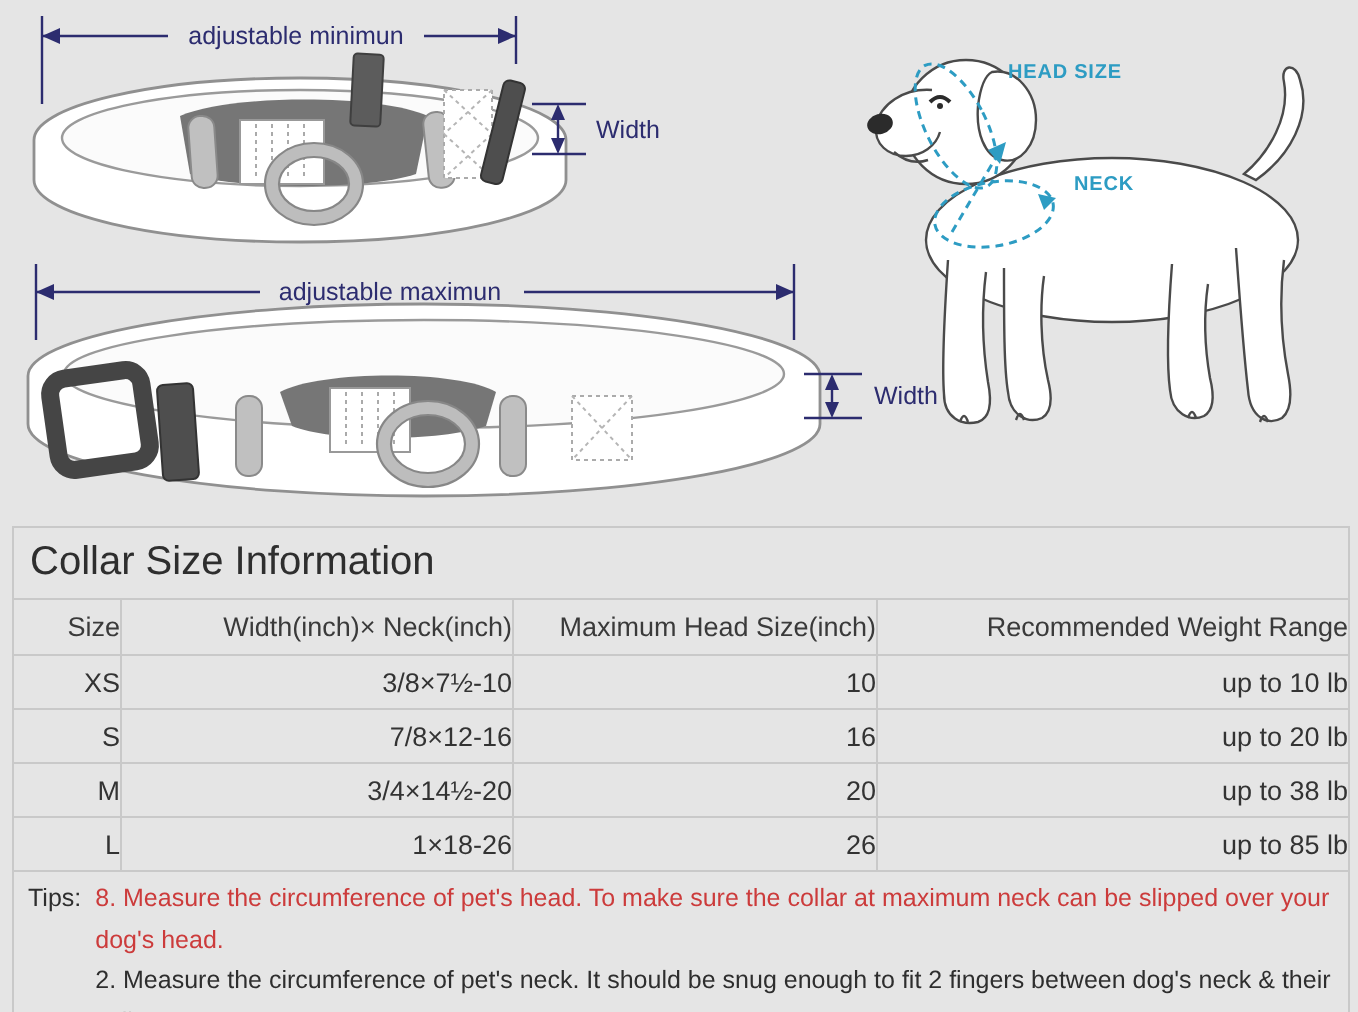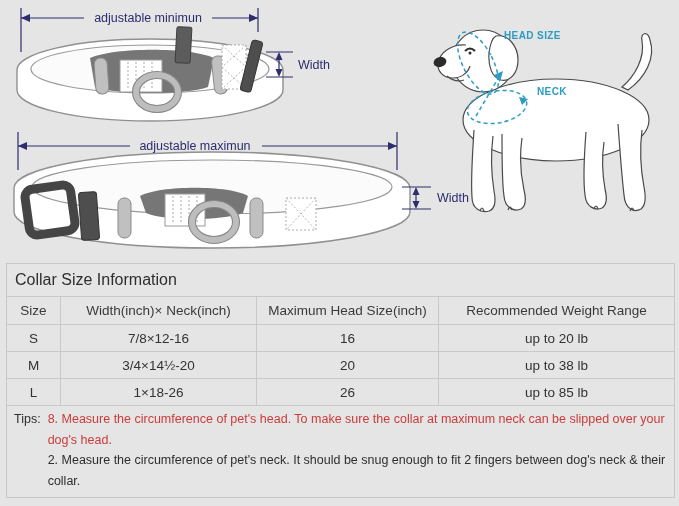--- a/index.html
+++ b/index.html
@@ -20,25 +20,25 @@
   .anno-line{stroke:#2c2c6f;stroke-width:1.2;fill:none;}
   .anno-head{fill:#2c2c6f;}
 
   .size-table{
     position:absolute;left:6px;top:263px;
     width:668px;border-collapse:collapse;table-layout:fixed;
     font-size:13.5px;color:#333;
   }
   .size-table td,.size-table th{
     border:1px solid #c9c9c9;
-    text-align:center;vertical-align:middle;
+    text-align:right;vertical-align:middle;
     font-weight:normal;padding:0;
   }
   .size-table .title-cell{
-    text-align:left;padding:6px 8px;font-size:16px;color:#2e2e2e;height:20px;
+    text-align:left;padding:6px 8px;font-size:20px;color:#2e2e2e;height:20px;
   }
   .size-table .hdr{height:27px;color:#3a3a3a;}
   .size-table .data-row td{height:26px;}
   .size-table .tips-cell{text-align:left;padding:3px 4px 5px 7px;font-size:12.5px;}
   .tips-wrap{display:flex;gap:7px;line-height:1.65;}
   .tips-label{color:#2e2e2e;white-space:nowrap;}
   .tip-red{color:#cc3b3b;}
   .tip-black{color:#2e2e2e;}
 </style>
 </head>
@@ -149,20 +149,26 @@
       <tr>
         <td class="title-cell" colspan="4">Collar Size Information</td>
       </tr>
       <tr>
         <th class="hdr">Size</th>
         <th class="hdr">Width(inch)× Neck(inch)</th>
         <th class="hdr">Maximum Head Size(inch)</th>
         <th class="hdr">Recommended Weight Range</th>
       </tr>
       <tr class="data-row">
+        <td>XS</td>
+        <td>3/8×7½-10</td>
+        <td>10</td>
+        <td>up to 10 lb</td>
+      </tr>
+      <tr class="data-row">
         <td>S</td>
         <td>7/8×12-16</td>
         <td>16</td>
         <td>up to 20 lb</td>
       </tr>
       <tr class="data-row">
         <td>M</td>
         <td>3/4×14½-20</td>
         <td>20</td>
         <td>up to 38 lb</td>

